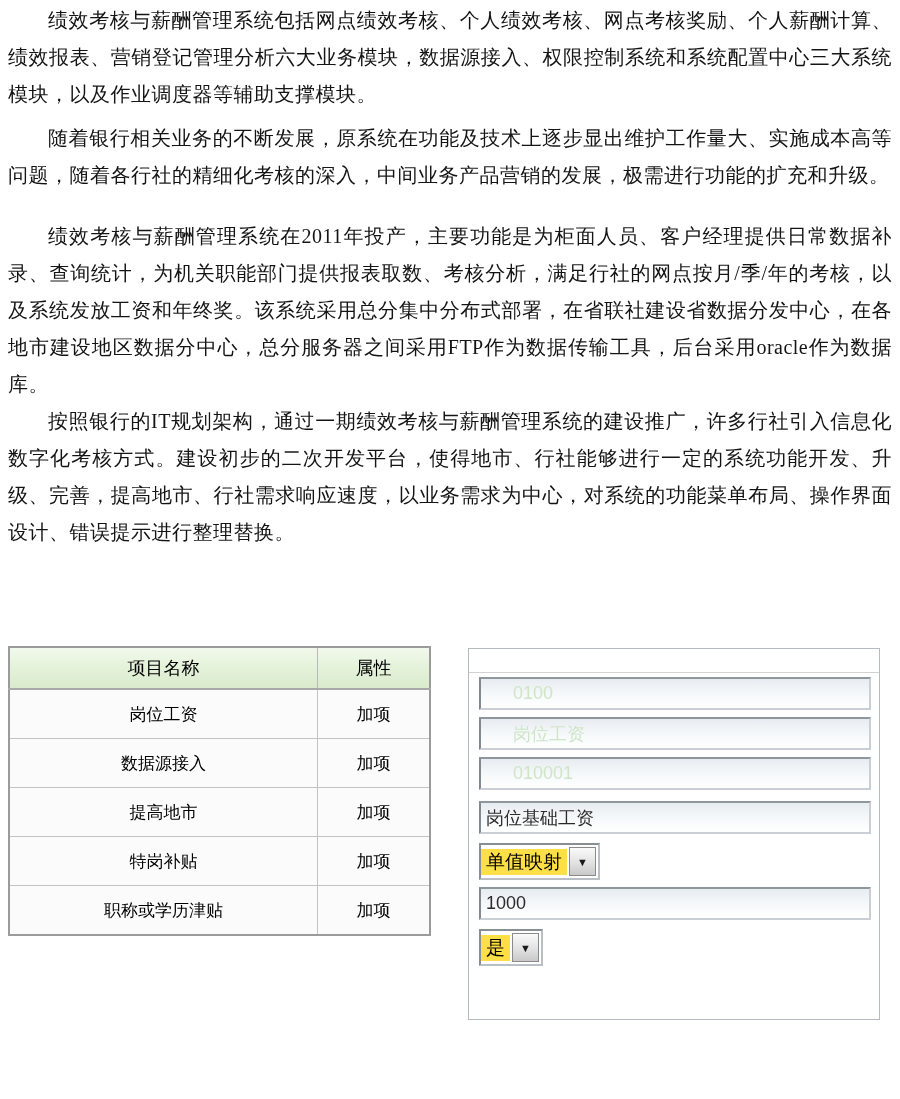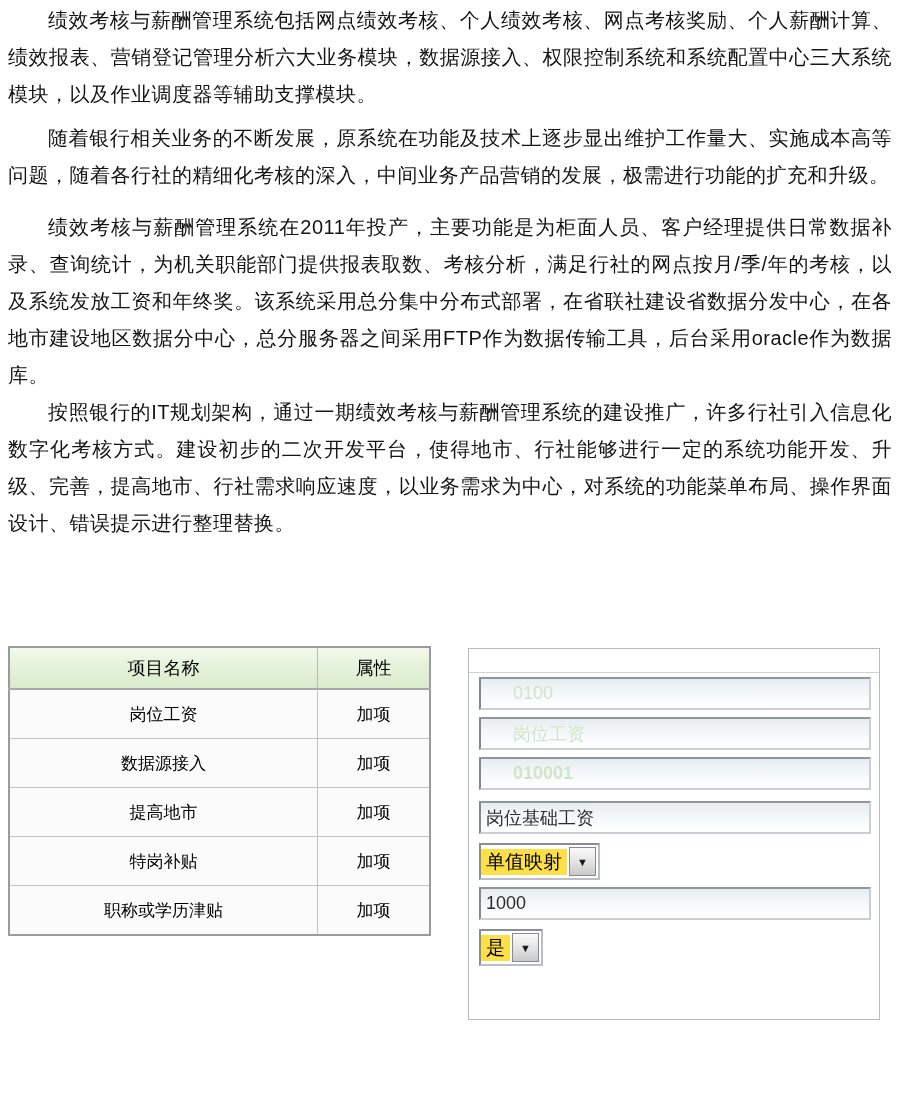--- a/index.html
+++ b/index.html
@@ -4,29 +4,29 @@
 <style>
   html,body{margin:0;padding:0;}
   body{
     width:900px;height:1099px;
     background:#ffffff;
     font-family:"Liberation Sans","DejaVu Sans",sans-serif;
     position:relative;
     color:#111;
   }
   
-  .text-block{position:absolute;left:8px;top:2px;width:884px;}
+  .text-block{position:absolute;left:8px;top:2px;width:884px;font-family:Liberation Serif, serif;}
   .text-block p{
     font-size:20px;line-height:37px;
     text-align:justify;text-indent:2em;
     margin:0;color:#141414;
     letter-spacing:0.5px;
   }
   .text-block p.p1{margin-bottom:7px;}
-  .text-block p.p2{margin-bottom:15px;}
+  .text-block p.p2{margin-bottom:24px;}
   .text-block p.p3{}
 
   
   .items-table{
     position:absolute;left:8px;top:646px;
     width:423px;border-collapse:collapse;
     border:2px solid #9b9b9b;
     background:#fbfbfb;
   }
   .items-table th{
@@ -68,21 +68,21 @@
     font-family:"Liberation Sans","DejaVu Sans",sans-serif;
     font-size:18px;color:#2b2b2b;
     padding:0 5px;outline:none;
   }
   .fld:disabled{
     color:#cfe5c8;
     -webkit-text-fill-color:#cfe5c8;
     opacity:1;
     padding-left:32px;
   }
-  .f1{top:28px;} .f2{top:68px;} .f3{top:108px;font-weight:bold;} .f4{top:152px;}
+  .f1{top:28px;} .f2{top:68px;} .f3{top:108px;} .f4{top:152px;}
   .f6{top:238px;}
   .select{
     position:absolute;left:10px;height:37px;
     box-sizing:border-box;
     display:inline-flex;align-items:center;
     border:2px solid;
     border-color:#878f95 #b9bfc5 #b9bfc5 #878f95;
     background:#ffffff;
     cursor:default;
   }

